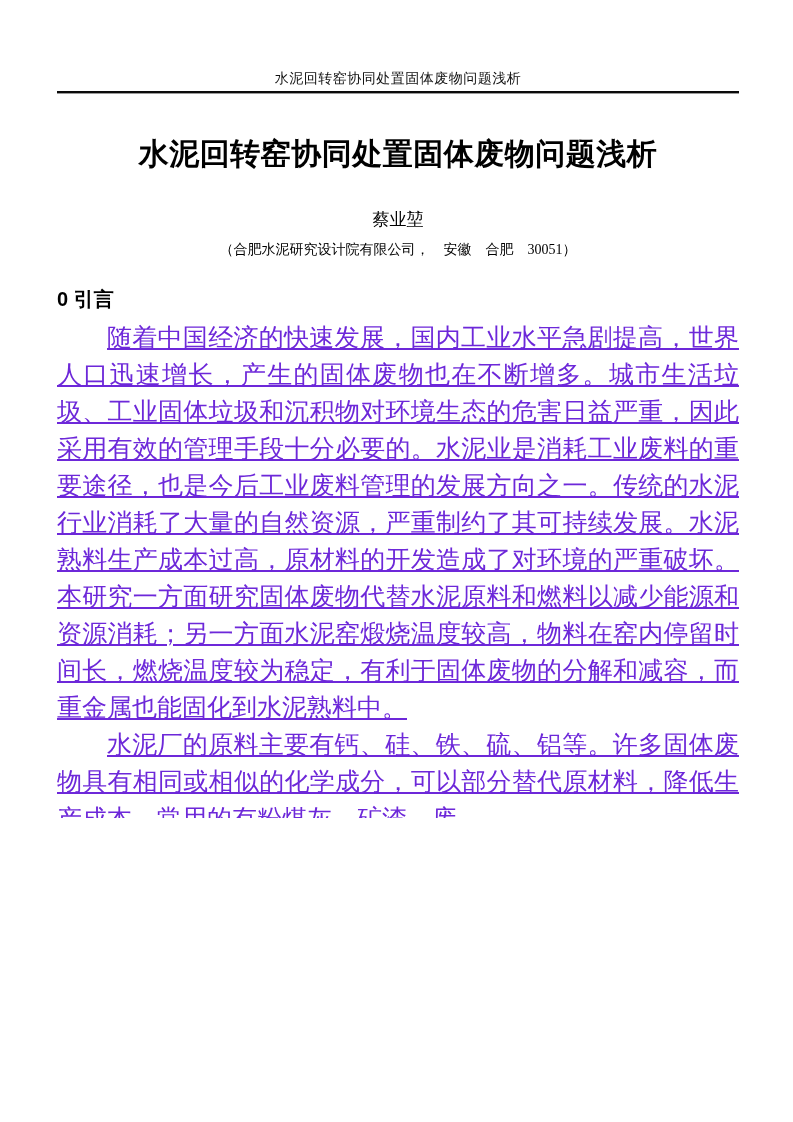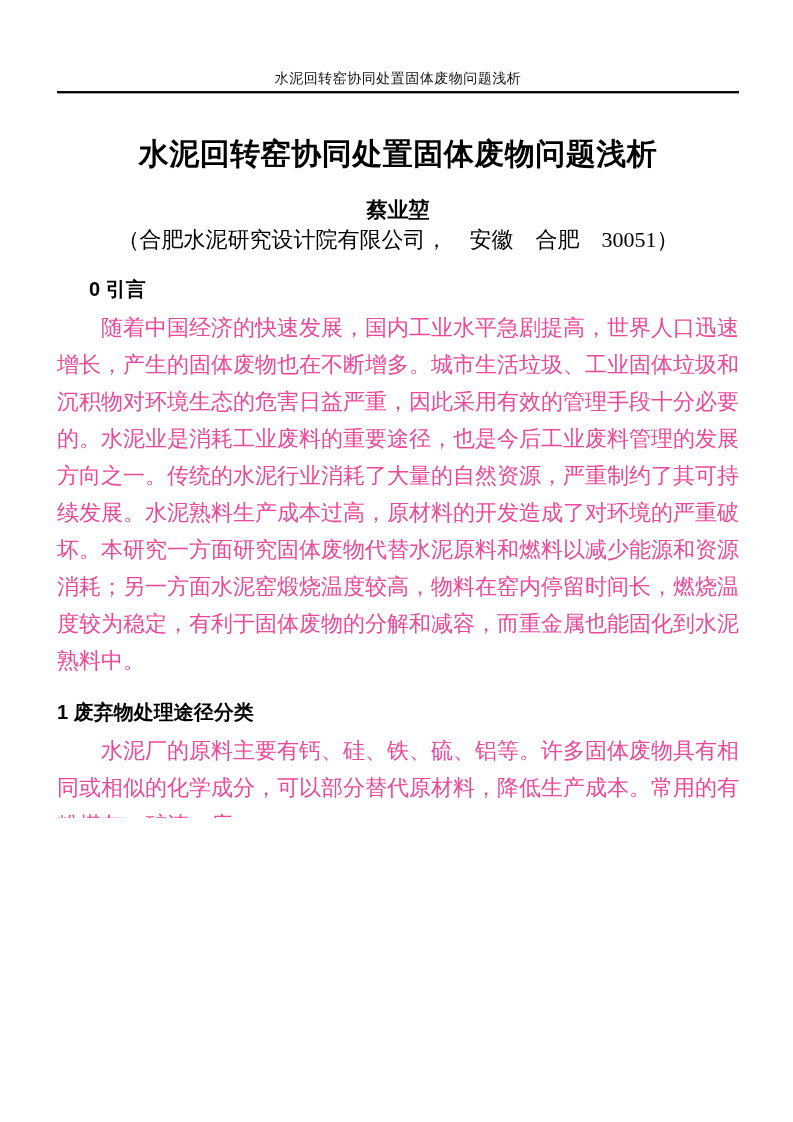--- a/index.html
+++ b/index.html
@@ -44,54 +44,53 @@
     margin-top: 42px;
     text-align: center;
     font-family: "Liberation Sans", "DejaVu Sans", sans-serif;
     font-weight: bold;
     font-size: 30px;
     line-height: 36px;
     letter-spacing: 0.5px;
     color: #000;
   }
   .doc-author {
-    margin-top: 27px;
+    margin-top: 37px;
     text-align: center;
-    font-size: 21px;
+    font-size: 17px;
     line-height: 22px;
-    font-weight: bold;
   }
   .doc-affiliation {
     margin-top: 7px;
     text-align: center;
-    font-size: 22px;
+    font-size: 14px;
     line-height: 24px;
   }
 
   
   .section-heading {
     font-family: "Liberation Sans", "DejaVu Sans", sans-serif;
     font-weight: bold;
     font-size: 20px;
     line-height: 26px;
     margin-top: 20px;
     margin-bottom: 7px;
     color: #000;
   }
   .section-heading.first {
     margin-top: 24px;
-    margin-left: 32px;
   }
   .body-para {
     margin: 0;
-    font-size: 22px;
+    font-size: 25px;
     line-height: 37px;
     text-align: justify;
     text-indent: 2em;
-    color: #ec4899;
+    color: #6d28d9;
+    text-decoration: underline;
   }
 
   
   .footer {
     position: absolute;
     left: 57px;
     right: 54px;
     top: 1033px;
   }
   .footer-ornament {
@@ -138,21 +137,20 @@
 
     <div class="doc-author">蔡业堃</div>
 
     <div class="doc-affiliation">（合肥水泥研究设计院有限公司，　安徽　合肥　30051）</div>
 
     <h2 class="section-heading first">0 引言</h2>
 
     <p class="body-para">随着中国经济的快速发展，国内工业水平急剧提高，世界人口迅速增长，产生的固体废物也在不断增多。城市生活垃圾、工业固体垃圾和沉积物对环境生态的危害日益严重，因此采用有效的管理手段十分必要的。水泥业是消耗工业废料的重要途径，也是今后工业废料管理的发展方向之一。传统的水泥行业消耗了大量的自然资源，严重制约了其可持续发展。水泥熟料生产成本过高，原材料的开发造成了对环境的严重破坏。本研究一方面研究固体废物代替水泥原料和燃料以减少能源和资源消耗；另一方面水泥窑煅烧温度较高，物料在窑内停留时间长，燃烧温度较为稳定，有利于固体废物的分解和减容，而重金属也能固化到水泥熟料中。</p>
 
 
-    <h2 class="section-heading">1 废弃物处理途径分类</h2>
 
 
     <p class="body-para">水泥厂的原料主要有钙、硅、铁、硫、铝等。许多固体废物具有相同或相似的化学成分，可以部分替代原材料，降低生产成本。常用的有粉煤灰、矿渣、废</p>
 
   </div>
 
   <div class="footer">
     <svg class="footer-ornament" viewBox="0 0 682 9" preserveAspectRatio="none">
       <ellipse cx="341" cy="5" rx="341" ry="4.2" fill="#0a0a0a"></ellipse>
     </svg>

